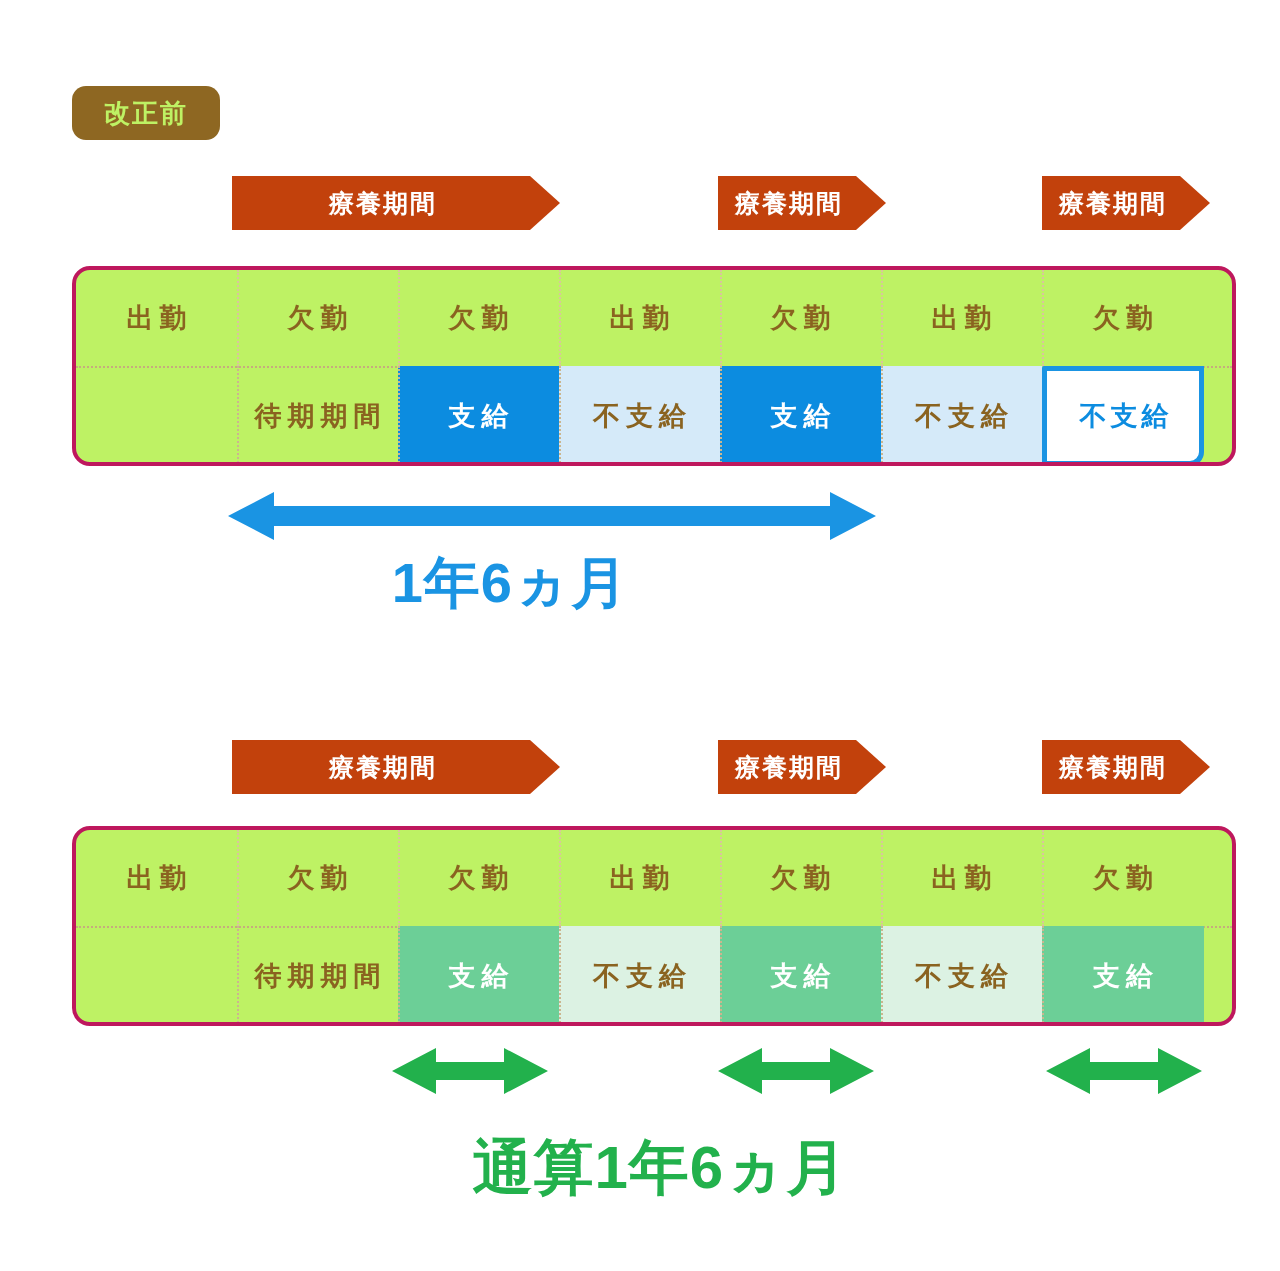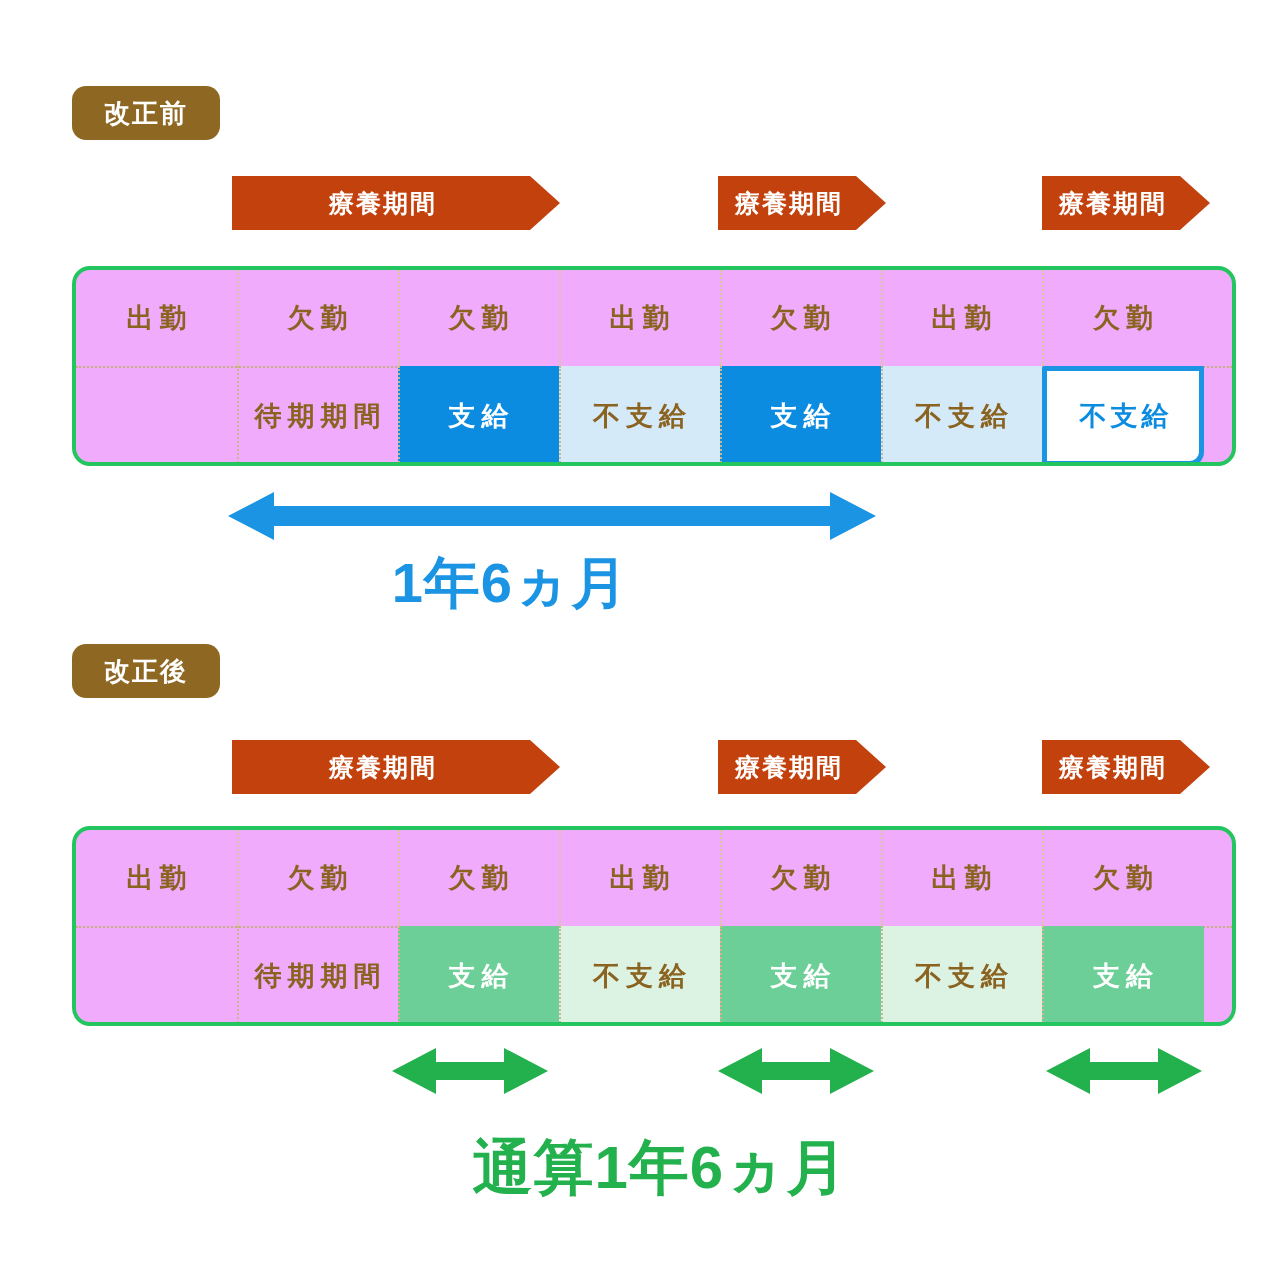--- a/index.html
+++ b/index.html
@@ -16,21 +16,21 @@
     overflow: hidden;
     position: relative;
   }
 
   .page { position: relative; width: 1280px; height: 1271px; }
 
   
   .badge {
     position: absolute;
     background: #8e6722;
-    color: #ffffff;
+    color: #bef264;
     border-radius: 14px;
     font-weight: bold;
     font-size: 26px;
     letter-spacing: 2px;
     display: flex;
     align-items: center;
     justify-content: center;
     height: 54px;
     width: 148px;
   }
@@ -53,24 +53,24 @@
     padding-right: 26px;
     clip-path: polygon(0 0, calc(100% - 30px) 0, 100% 50%, calc(100% - 30px) 100%, 0 100%);
   }
 
   
   .table {
     position: absolute;
     left: 72px;
     width: 1164px;
     height: 200px;
-    border: 4px solid #22c55e;
+    border: 4px solid #be185d;
     border-radius: 18px;
     box-sizing: border-box;
-    background: #f0abfc;
+    background: #bef264;
     overflow: hidden;
   }
   #table-before { top: 266px; }
   #table-after  { top: 826px; }
 
   .row {
     display: flex;
     width: 100%;
     box-sizing: border-box;
   }
@@ -199,21 +199,20 @@
   </div>
 
   <div class="arrow-wrap" style="left:228px; top:490px;">
     <svg class="arrow-svg" width="648" height="52" viewBox="0 0 648 52" aria-hidden="true">
       <polygon points="0,26 46,2 46,16 602,16 602,2 648,26 602,50 602,36 46,36 46,50" fill="#1a94e3"></polygon>
     </svg>
   </div>
 
   <div class="duration-label" id="label-before">1年6ヵ月</div>
 
-  <div class="badge" id="badge-after">改正後</div>
 
   <div class="banner" id="banner-after-1" style="left:232px; top:740px; width:328px;">療養期間</div>
   <div class="banner" id="banner-after-2" style="left:718px; top:740px; width:168px;">療養期間</div>
   <div class="banner" id="banner-after-3" style="left:1042px; top:740px; width:168px;">療養期間</div>
 
   <div class="table" id="table-after">
     <div class="row row-attendance">
       <div class="cell c1">出勤</div>
       <div class="cell c2">欠勤</div>
       <div class="cell c3">欠勤</div>

